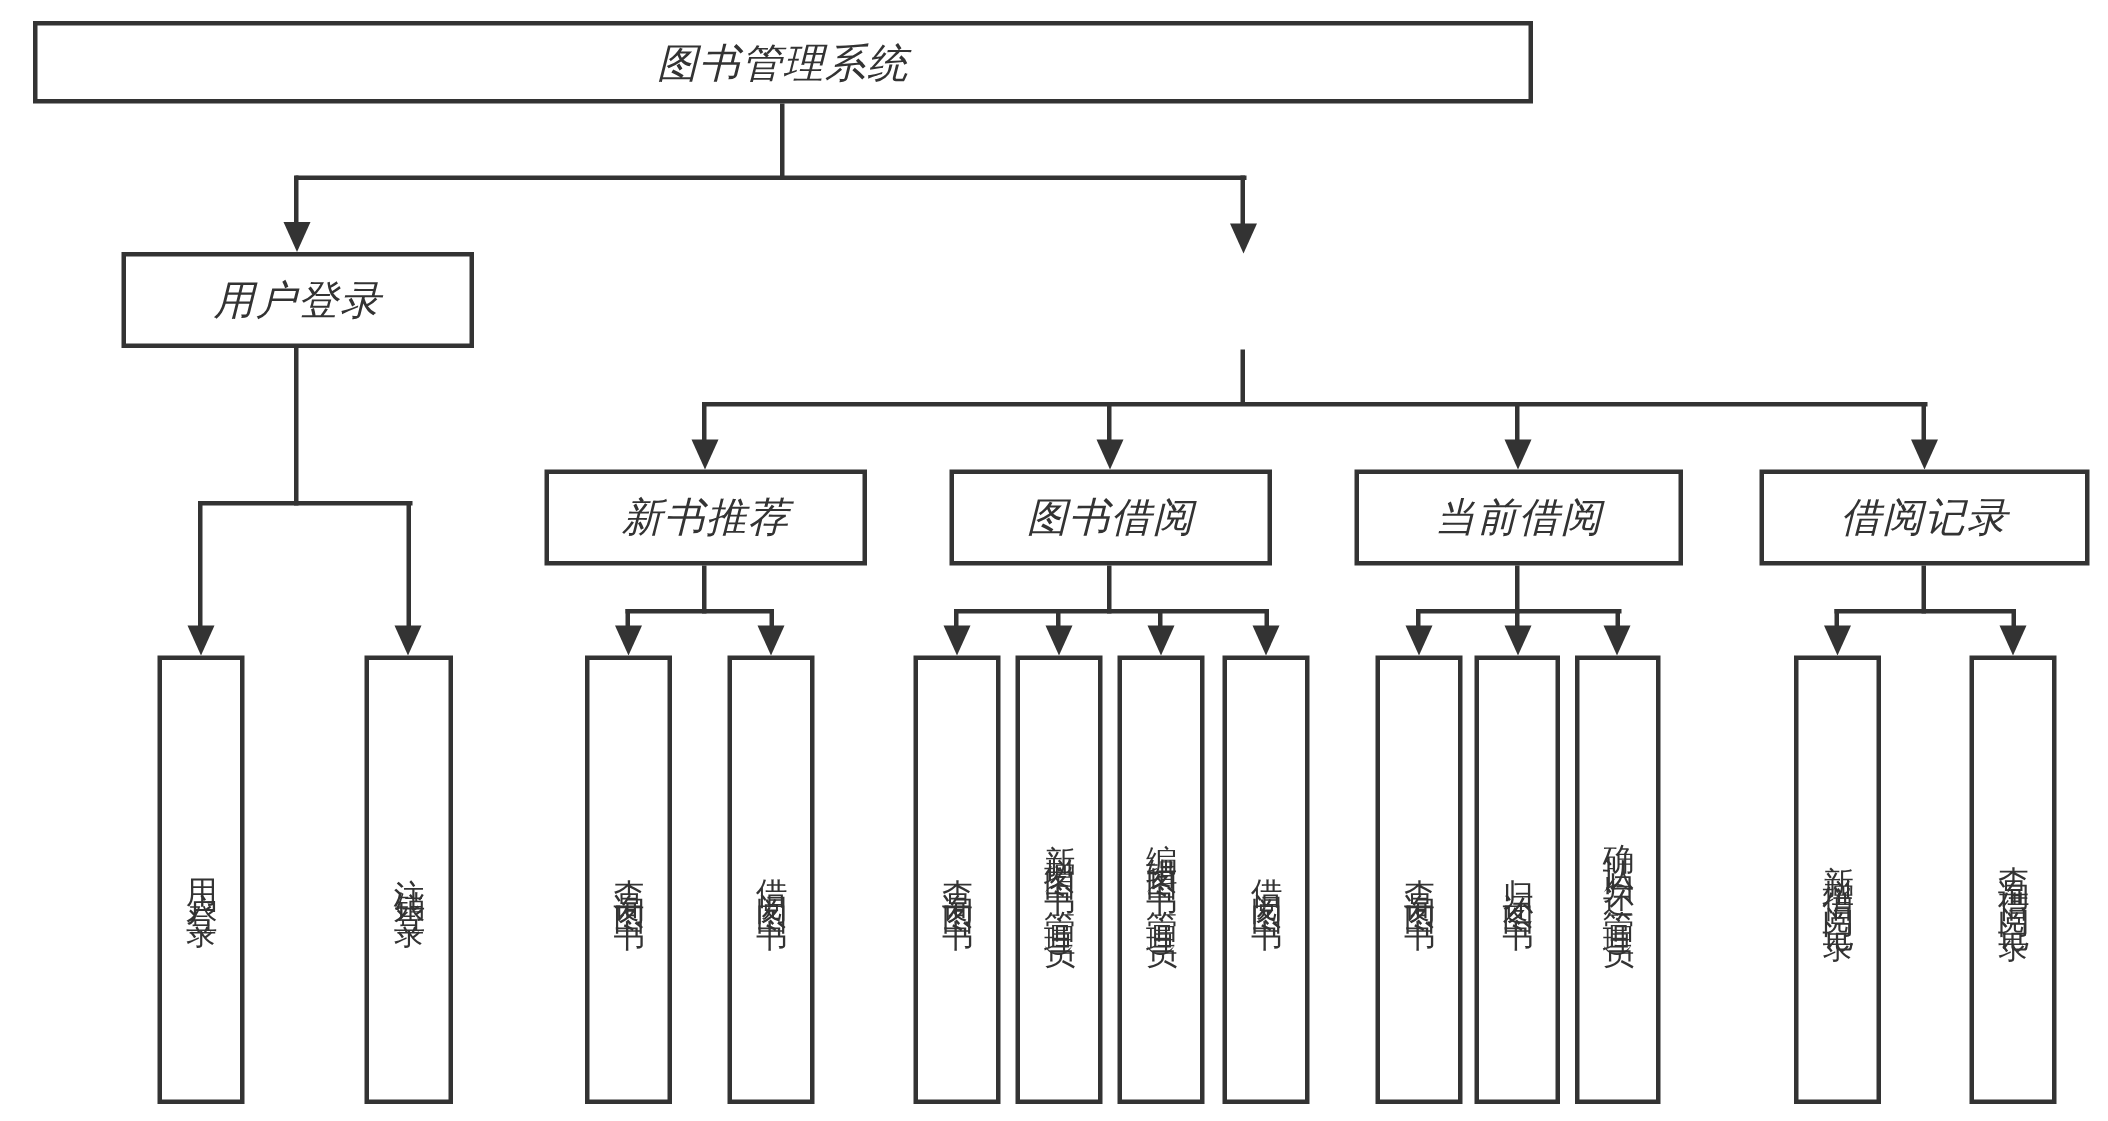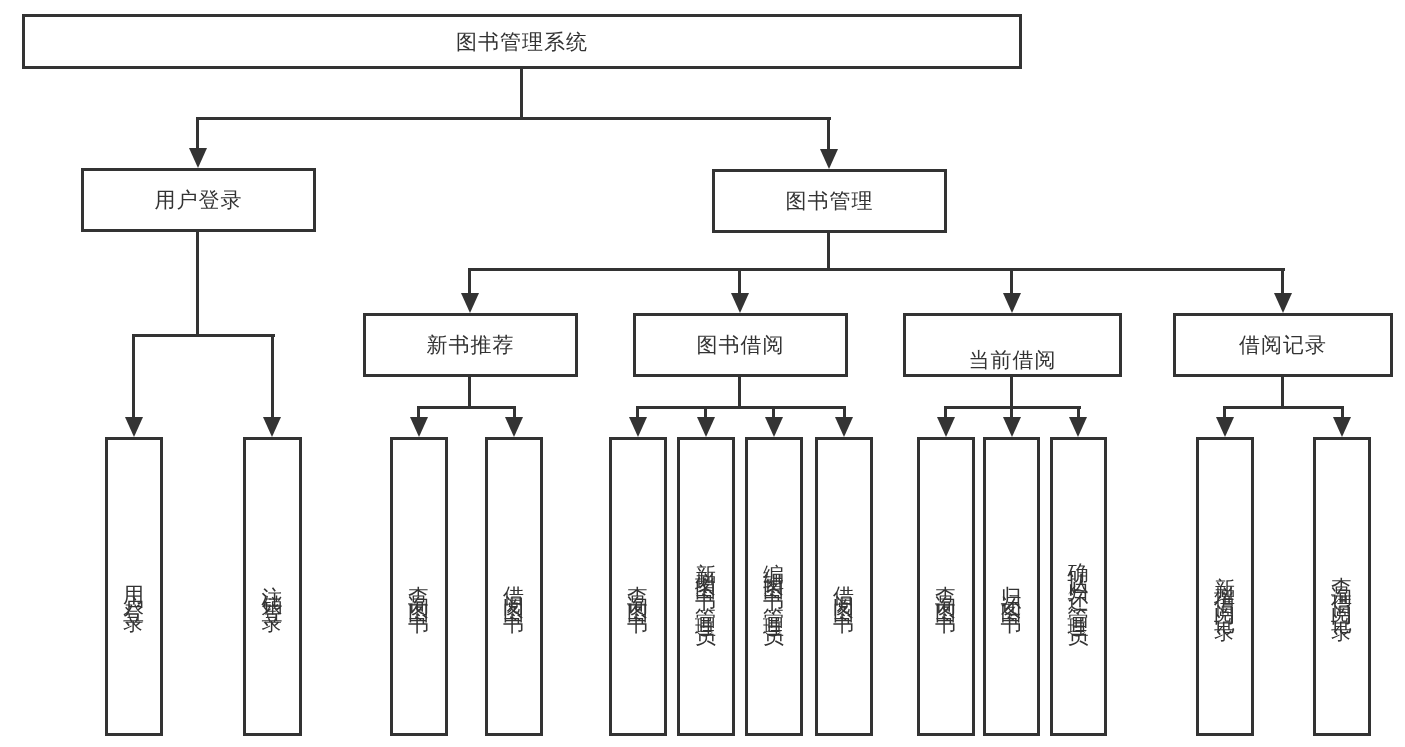--- a/index.html
+++ b/index.html
@@ -11,21 +11,21 @@
   *{box-sizing:border-box;margin:0;padding:0;}
   body{background:#fff;font-family:"Liberation Sans",sans-serif;}
   .stage{
     position:relative;width:1405px;height:747px;background:var(--bg);
     overflow:hidden;
   }
   
   .hbox{
     position:absolute;border:3px solid var(--line);background:#fff;
     display:flex;align-items:center;justify-content:center;
-    color:var(--text);font-size:21px;letter-spacing:1px;
+    color:var(--text);font-size:27px;letter-spacing:1px;font-style:italic;
   }
   
   .vbox{
     position:absolute;top:437px;height:299px;width:58px;
     border:3px solid var(--line);background:#fff;
     display:flex;align-items:center;justify-content:center;
   }
   .vtext{
     writing-mode:vertical-rl;text-orientation:mixed;
     color:var(--text);font-size:21px;letter-spacing:9px;
@@ -56,23 +56,20 @@
   <div class="ln" style="left:520px;top:69px;width:3px;height:51px;"></div>
   <div class="ln" style="left:197px;top:117px;width:634px;height:3px;"></div>
   <div class="ln" style="left:196px;top:117px;width:3px;height:33px;"></div>
   <div class="arrow" style="left:189px;top:148px;"></div>
   <div class="ln" style="left:827px;top:117px;width:3px;height:34px;"></div>
   <div class="arrow" style="left:820px;top:149px;"></div>
 
   <div class="hbox" style="left:81px;top:168px;width:235px;height:64px;">
     <span>用户登录</span>
   </div>
-  <div class="hbox" style="left:712px;top:169px;width:235px;height:64px;">
-    <span>图书管理</span>
-  </div>
 
   <div class="ln" style="left:196px;top:232px;width:3px;height:105px;"></div>
   <div class="ln" style="left:132px;top:334px;width:143px;height:3px;"></div>
   <div class="ln" style="left:132px;top:334px;width:3px;height:84px;"></div>
   <div class="arrow" style="left:125px;top:417px;"></div>
   <div class="ln" style="left:271px;top:334px;width:3px;height:84px;"></div>
   <div class="arrow" style="left:263px;top:417px;"></div>
 
   <div class="ln" style="left:827px;top:233px;width:3px;height:37px;"></div>
   <div class="ln" style="left:468px;top:268px;width:817px;height:3px;"></div>
@@ -84,21 +81,21 @@
   <div class="arrow" style="left:1003px;top:293px;"></div>
   <div class="ln" style="left:1281px;top:268px;width:3px;height:27px;"></div>
   <div class="arrow" style="left:1274px;top:293px;"></div>
 
   <div class="hbox" style="left:363px;top:313px;width:215px;height:64px;">
     <span>新书推荐</span>
   </div>
   <div class="hbox" style="left:633px;top:313px;width:215px;height:64px;">
     <span>图书借阅</span>
   </div>
-  <div class="hbox" style="left:903px;top:313px;width:219px;height:64px;align-items:flex-end;">
+  <div class="hbox" style="left:903px;top:313px;width:219px;height:64px;">
     <span>当前借阅</span>
   </div>
   <div class="hbox" style="left:1173px;top:313px;width:220px;height:64px;">
     <span>借阅记录</span>
   </div>
 
   <div class="ln" style="left:468px;top:377px;width:3px;height:32px;"></div>
   <div class="ln" style="left:417px;top:406px;width:99px;height:3px;"></div>
   <div class="ln" style="left:417px;top:406px;width:3px;height:13px;"></div>
   <div class="arrow" style="left:410px;top:417px;"></div>

